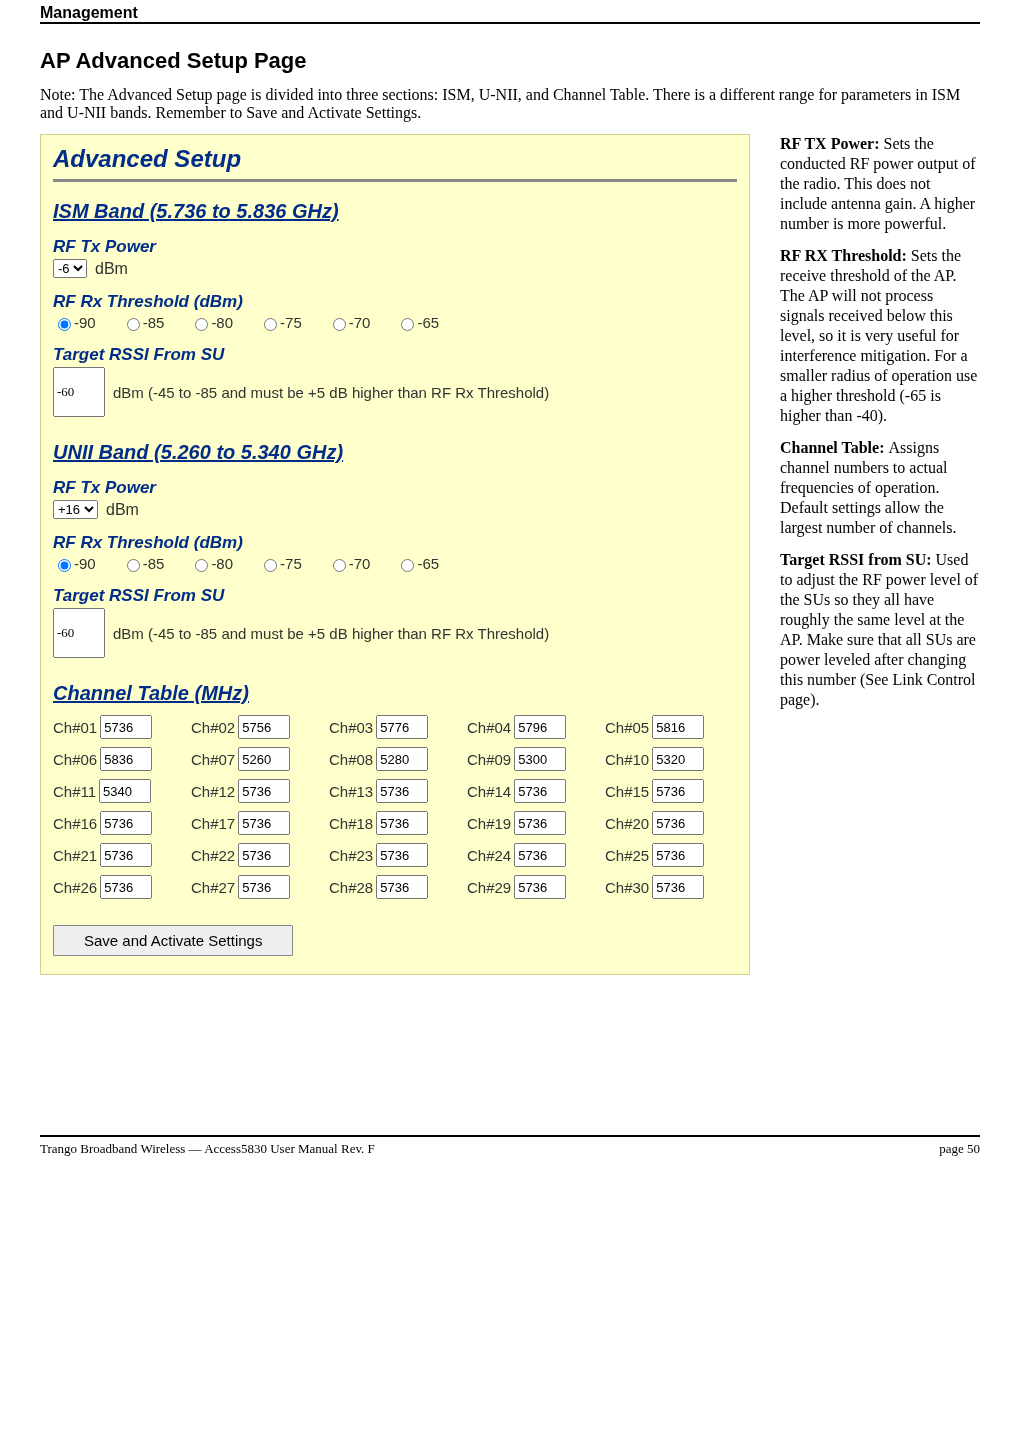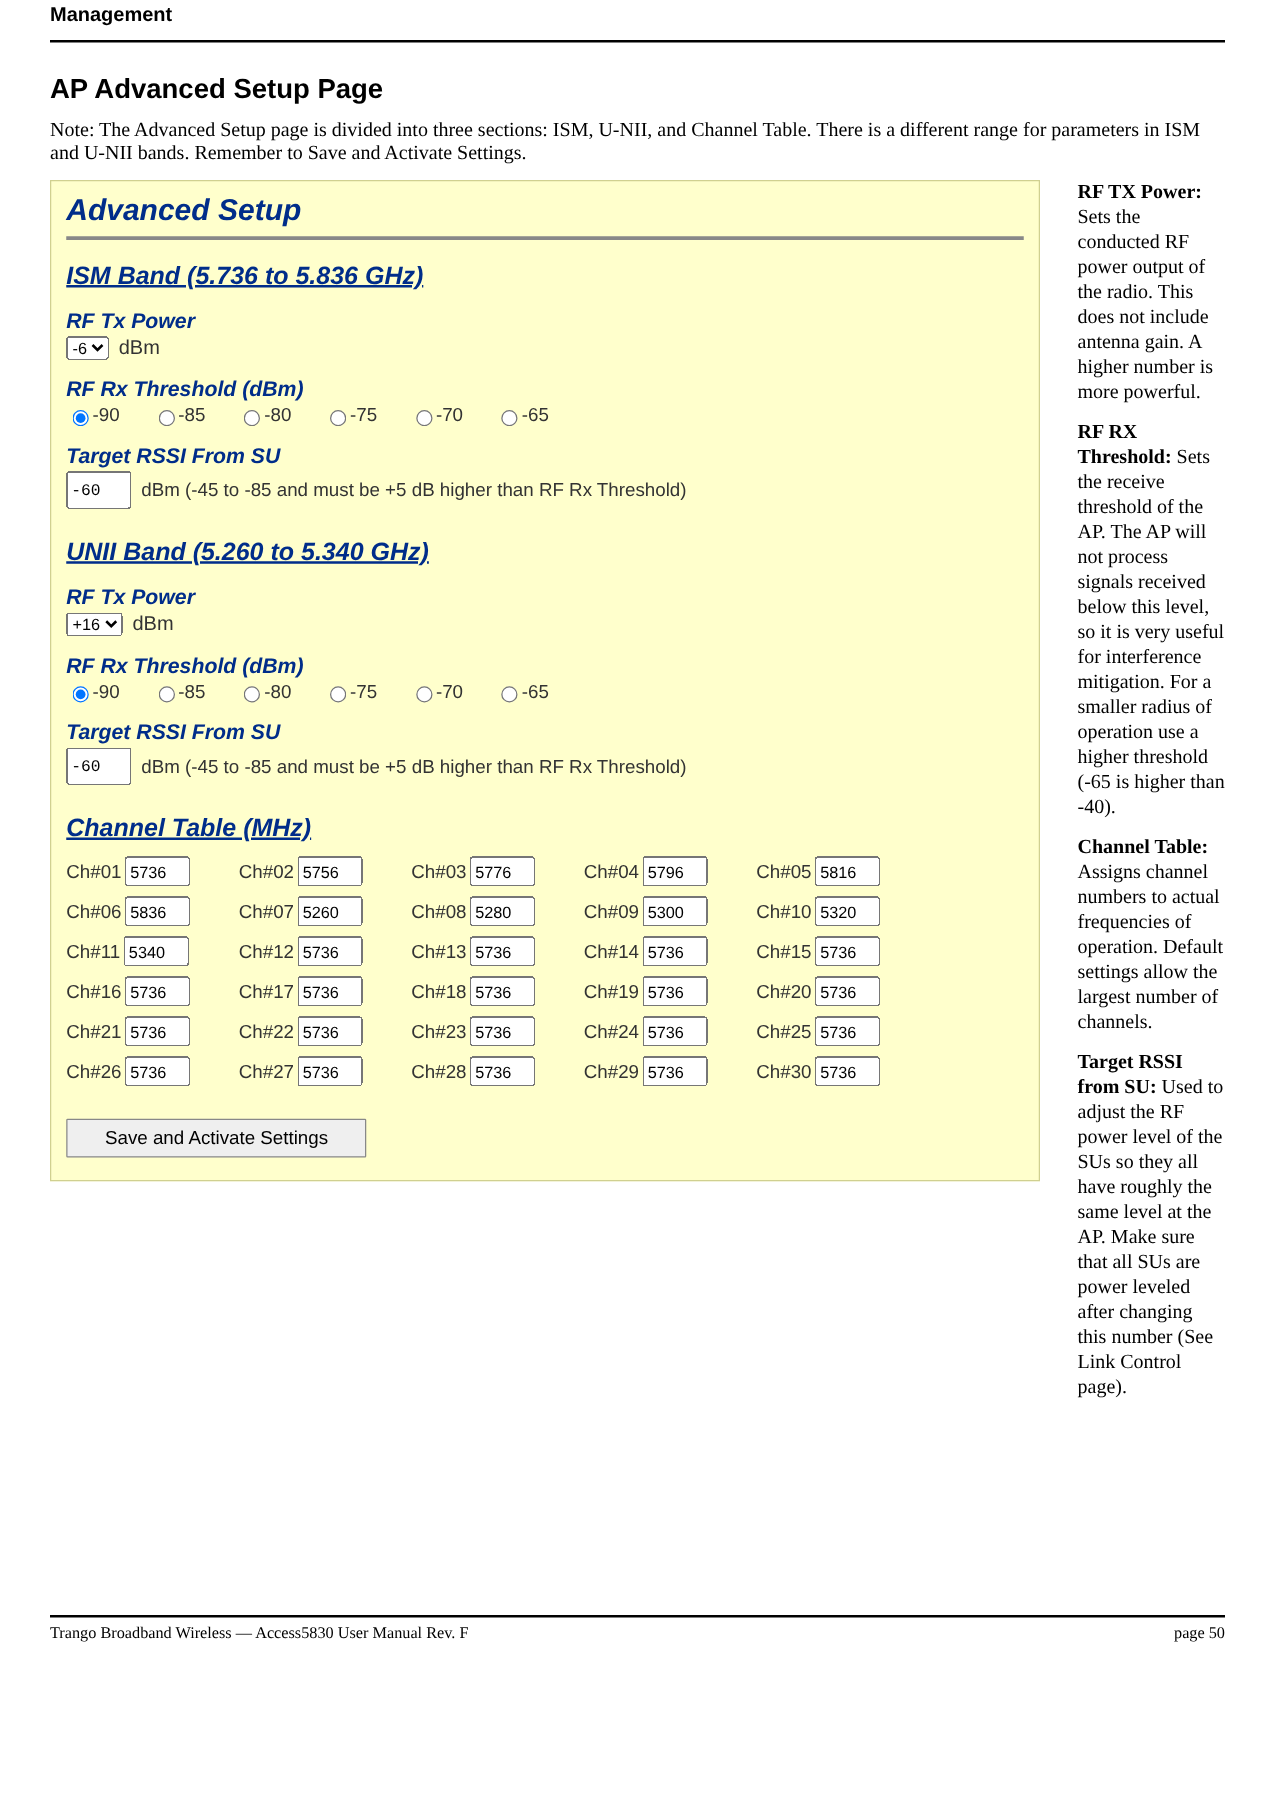--- a/index.html
+++ b/index.html
@@ -1,28 +1,28 @@
 <!DOCTYPE html>
 <html><head>
 <meta charset="utf-8">
 <style>
 body{margin:0;font-family:"Times New Roman",serif;font-size:16px;color:#000;background:#fff;width:1020px}
 .page{padding:0 40px}
-.header{font-family:Verdana,Arial,sans-serif;font-weight:bold;font-size:16px;border-bottom:2px solid #000;padding-bottom:10px;margin-top:4px}
+.header{font-family:Verdana,Arial,sans-serif;font-weight:bold;font-size:16px;border-bottom:2px solid #000;padding-bottom:0;margin-top:4px}
 .h2{font-family:Verdana,Arial,sans-serif;font-weight:bold;font-size:22px;margin:24px 0 12px}
 .note{margin:0 0 12px}
 .columns{display:flex;gap:30px;align-items:flex-start}
-.panel{background:#ffffcc;border:1px solid #d0d090;width:792px;padding:10px 12px 18px;box-sizing:border-box;font-family:Arial,Helvetica,sans-serif}
+.panel{background:#ffffcc;border:1px solid #d0d090;width:710px;padding:10px 12px 18px;box-sizing:border-box;font-family:Arial,Helvetica,sans-serif}
 .panel-title{color:#002d8a;font-family:Verdana,Arial,sans-serif;font-size:24px;font-weight:bold;font-style:italic}
 .hr{border:0;border-top:3px solid #888;margin:6px 0 18px;width:100%}
 .section-title{color:#002d8a;font-family:Verdana,Arial,sans-serif;font-size:20px;font-weight:bold;font-style:italic;text-decoration:underline;margin:4px 0 10px}
 .field-label{color:#002d8a;font-family:Verdana,Arial,sans-serif;font-size:17px;font-weight:bold;font-style:italic;margin:14px 0 2px}
 .row{display:flex;align-items:center;gap:8px;color:#333}
 select{font-family:Arial;font-size:13px}
-input.txt{font-family:Liberation Mono, monospace;font-size:13px;width:44px;height:18px;padding:4px 2px}
+input.txt{font-family:Liberation Serif, serif;font-size:13px;width:44px;height:18px;padding:14px 2px}
 .radio-row{display:flex;gap:26px;align-items:center;color:#333;font-size:15px;margin-top:2px}
 .radio-item{display:flex;align-items:center;gap:0}
 .hint{color:#333;font-size:15px}
 .chtable{margin-top:8px}
 .chrow{display:flex;gap:26px;margin-bottom:8px;align-items:flex-start}
 .chcell{display:flex;align-items:center;gap:3px;color:#333;font-size:15px;width:112px}
 .chcell input{width:44px;font-size:13px;height:18px;padding:1px 2px}
 button.save{margin-top:18px;font-family:Arial;font-size:15px;padding:6px 30px;background:#efefef;border:1px solid #888;border-radius:1px}
 .side{flex:1;font-family:"Times New Roman",serif;font-size:16px}
 .side p{margin:0 0 12px;line-height:1.25}

